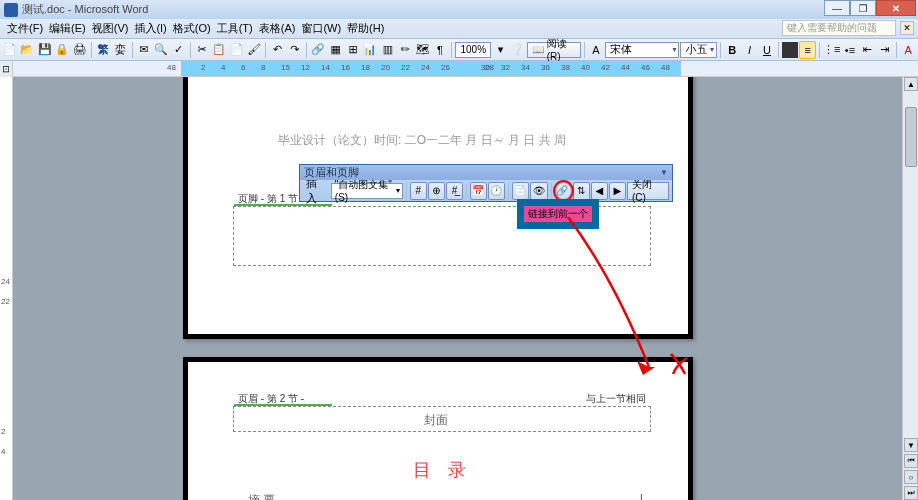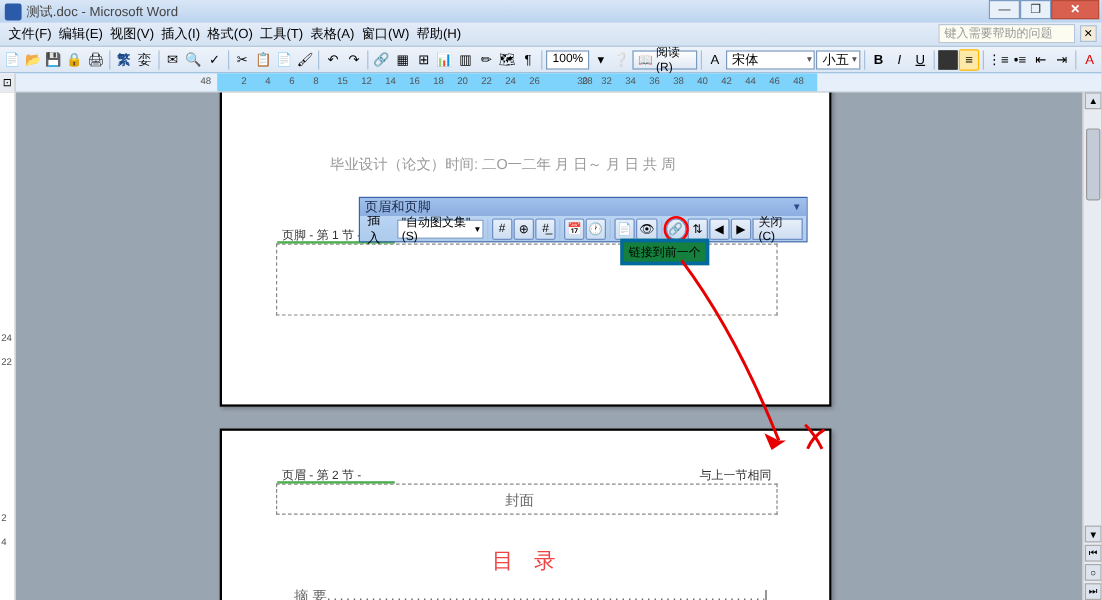--- a/index.html
+++ b/index.html
@@ -30,21 +30,21 @@
 .ruler-corner { width: 13px; height: 16px; background: #e8ecf2; border-right: 1px solid #ccc; display: flex; align-items: center; justify-content: center; font-size: 9px; }
 .ruler { flex: 1; position: relative; background: #7dd3fc; font-size: 8px; color: #555; overflow: hidden; }
 .ruler .tick { position: absolute; top: 2px; }
 .ruler .shade { position: absolute; top: 0; height: 16px; background: #e7effa; }
 
 .workspace { position: relative; height: 423px; background: #9aa5b2; display: flex; }
 .vruler { width: 13px; background: #fff; border-right: 1px solid #ccc; position: relative; font-size: 8px; color: #555; }
 .vruler .vtick { position: absolute; left: 1px; }
 .doc-area { flex: 1; position: relative; overflow: hidden; }
 
-.page { position: absolute; background: #fff; border: 2px solid #000000; box-shadow: 2px 2px 4px rgba(0,0,0,.3); }
+.page { position: absolute; background: #fff; border: 5px solid #000000; box-shadow: 2px 2px 4px rgba(0,0,0,.3); }
 .page1 { left: 170px; top: -10px; width: 510px; height: 272px; }
 .page2 { left: 170px; top: 280px; width: 510px; height: 260px; }
 
 .hf-region { position: absolute; border: 1px dashed #888; }
 .hf-label { position: absolute; font-size: 10px; color: #333; white-space: nowrap; }
 .hf-underline { position: absolute; height: 2px; background: #4caf50; }
 
 .doc-text { position: absolute; font-size: 12px; color: #666; white-space: nowrap; }
 .doc-text.title { font-size: 18px; color: #ef4444; letter-spacing: 6px; }
 .toc-line { position: absolute; font-size: 12px; color: #666; }
@@ -54,21 +54,21 @@
 .hf-toolbar .hf-title-row { height: 15px; background: linear-gradient(#a1c0ec, #8caee0); display: flex; align-items: center; padding-left: 4px; color: #1a2a4a; position: relative; }
 .hf-toolbar .hf-title-row::after { content: "▼"; position: absolute; right: 4px; font-size: 8px; color: #2a4a8a; }
 .hf-toolbar .hf-body-row { height: 21px; display: flex; align-items: center; padding: 0 3px; gap: 1px; }
 .hf-insert { padding: 0 3px; }
 .hf-auto { width: 76px; height: 16px; background: #fff; border: 1px solid #7b9ac0; display: flex; align-items: center; padding-left: 3px; font-size: 10px; position: relative; }
 .hf-auto::after { content: "▾"; position: absolute; right: 2px; font-size: 8px; }
 .hf-btn { width: 18px; height: 18px; border: 1px solid #7090c4; background: linear-gradient(#e8f0fa,#cdddf1); display: flex; align-items: center; justify-content: center; font-size: 10px; border-radius: 2px; }
 .hf-btn.circled { outline: 2px solid #f00; border-radius: 50%; position: relative; z-index: 12; }
 .hf-close { padding: 0 4px; height: 18px; border: 1px solid #7090c4; background: linear-gradient(#e8f0fa,#cdddf1); display: flex; align-items: center; font-size: 10px; }
 
-.tooltip { position: absolute; left: 504px; top: 122px; background: #15803d; border: 3px solid #0369a1; padding: 1px 4px; font-size: 10px; z-index: 11; }
+.tooltip { position: absolute; left: 504px; top: 122px; background: #ec4899; border: 7px solid #0369a1; padding: 1px 4px; font-size: 10px; z-index: 11; }
 
 .red-annot { position: absolute; pointer-events: none; z-index: 15; }
 
 .scrollbar-v { position: absolute; right: 0; top: 0; width: 16px; height: 100%; background: #e8ecf2; border-left: 1px solid #ccc; }
 .scrollbar-v .thumb { position: absolute; left: 2px; width: 12px; background: #c3cbd6; border: 1px solid #999; border-radius: 2px; }
 .scrollbar-v .arrow { position: absolute; left: 1px; width: 14px; height: 14px; background: #dde4ed; border: 1px solid #aaa; font-size: 8px; display: flex; align-items: center; justify-content: center; }
 
 </style>
 </head>
 <body>

